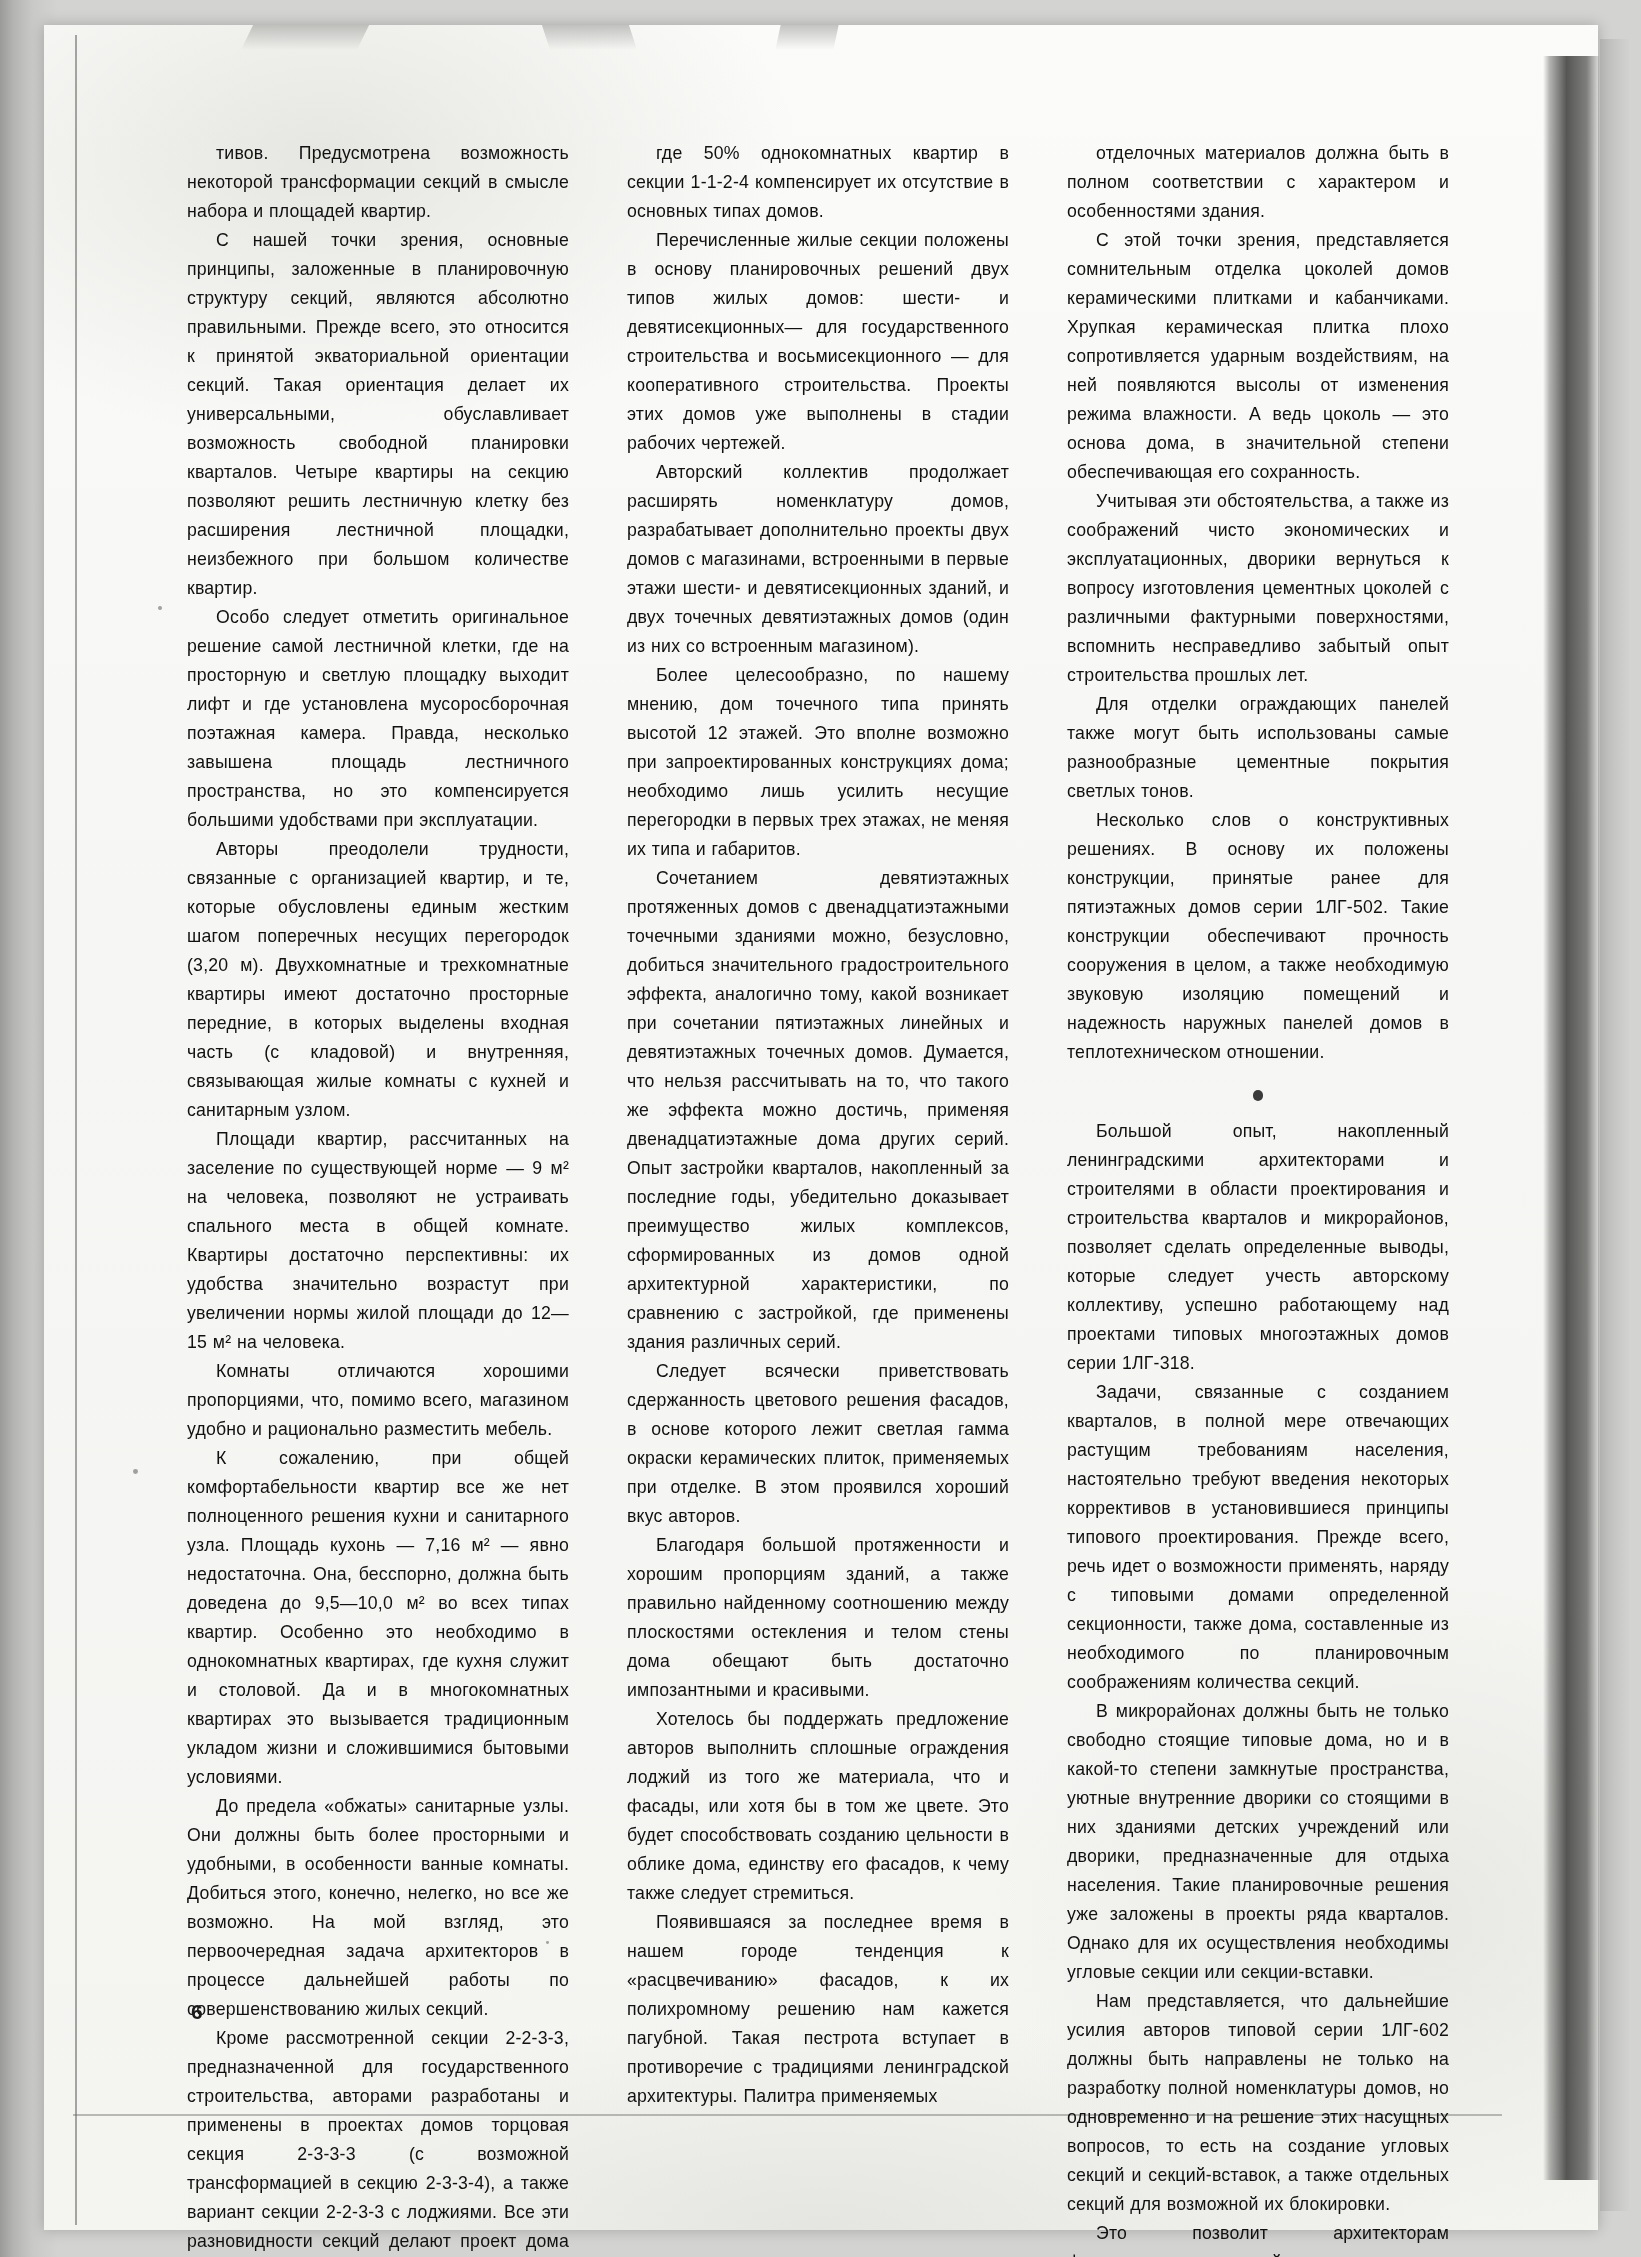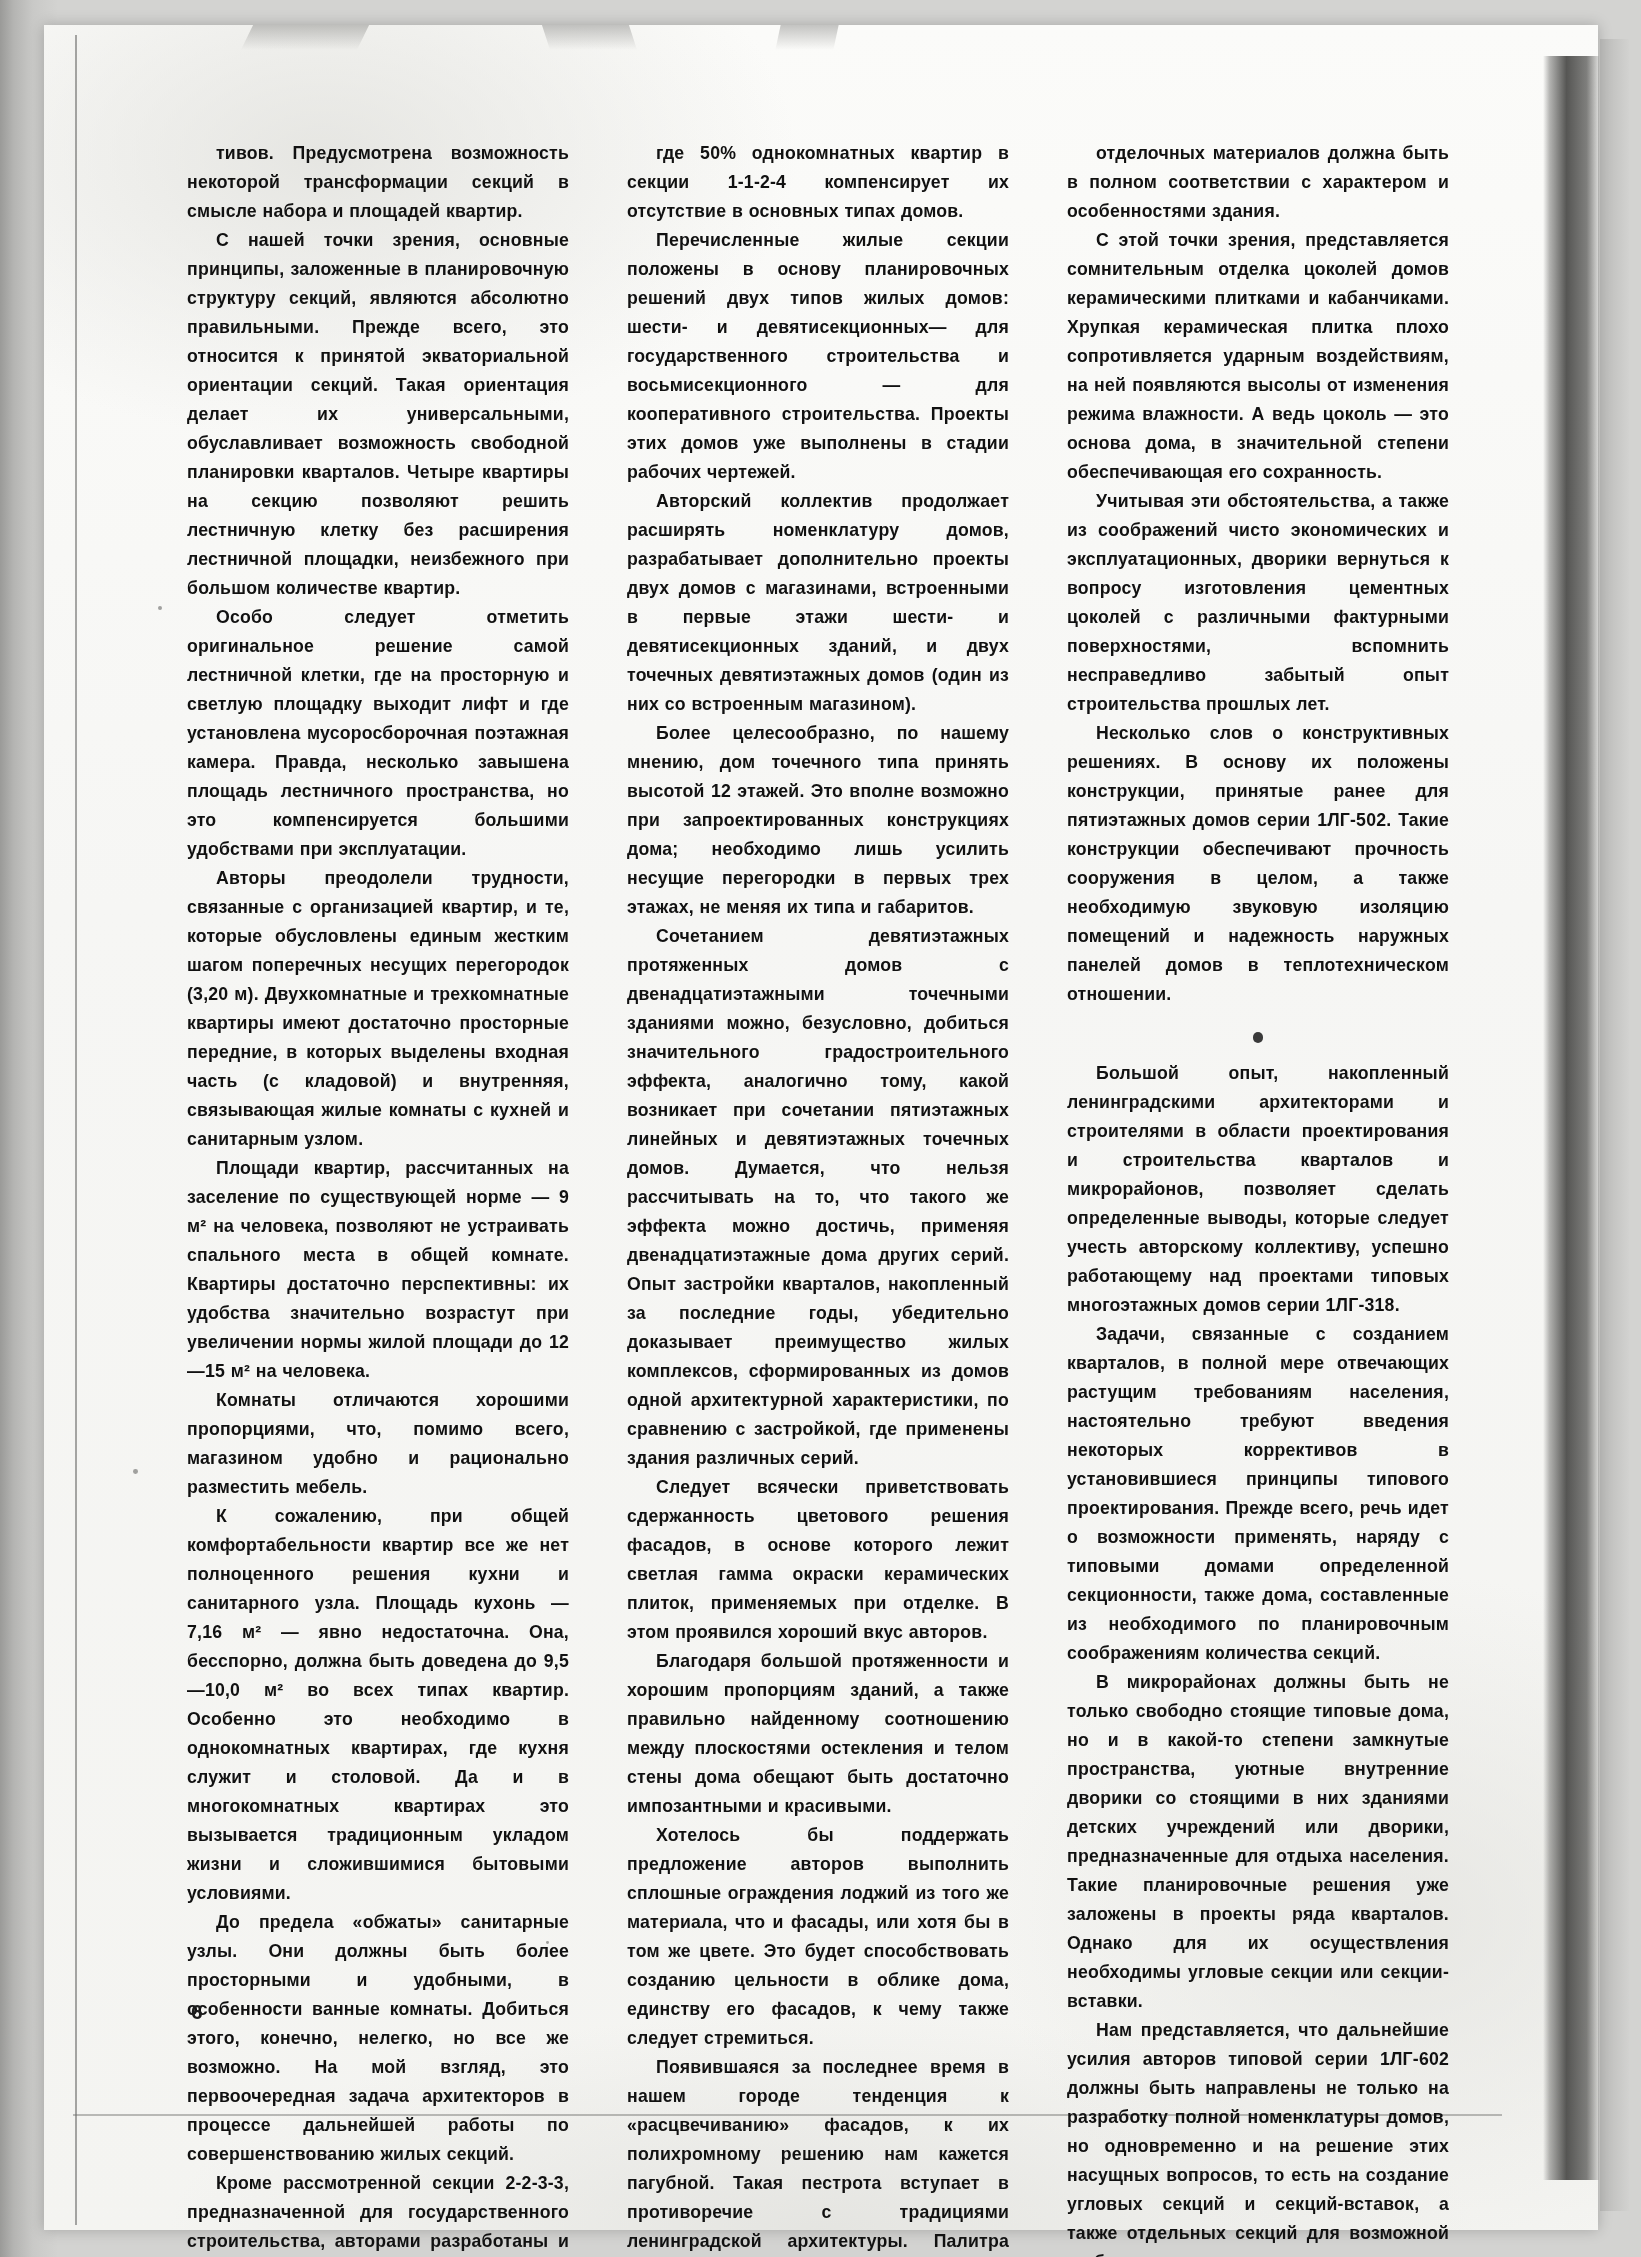--- a/index.html
+++ b/index.html
@@ -117,21 +117,21 @@
     margin: 0;
     text-align: justify;
     text-align-last: left;
     text-justify: inter-word;
     font-size: 17.7px;
     line-height: 29px;
     letter-spacing: 0.2px;
     word-spacing: 0.6px;
     color: #1d1d1d;
     text-indent: 29px;
-    font-weight: 700;
+    font-weight: 400;
     -webkit-font-smoothing: none;
     filter: contrast(1.12);
   }
 
   .separator-dot {
     width: 100%;
     text-align: center;
     line-height: 50px;
     font-size: 25px;
     color: #2a2a2a;
@@ -208,20 +208,21 @@
         <p class="para">Следует всячески приветствовать сдержанность цветового решения фасадов, в основе которого лежит светлая гамма окраски керамических плиток, применяемых при отделке. В этом проявился хороший вкус авторов.</p>
         <p class="para">Благодаря большой протяженности и хорошим пропорциям зданий, а также правильно найденному соотношению между плоскостями остекления и телом стены дома обещают быть достаточно импозантными и красивыми.</p>
         <p class="para">Хотелось бы поддержать предложение авторов выполнить сплошные ограждения лоджий из того же материала, что и фасады, или хотя бы в том же цвете. Это будет способствовать созданию цельности в облике дома, единству его фасадов, к чему также следует стремиться.</p>
         <p class="para">Появившаяся за последнее время в нашем городе тенденция к «расцвечиванию» фасадов, к их полихромному решению нам кажется пагубной. Такая пестрота вступает в противоречие с традициями ленинградской архитектуры. Палитра применяемых</p>
       </div>
 
       <div class="column">
         <p class="para">отделочных материалов должна быть в полном соответствии с характером и особенностями здания.</p>
         <p class="para">С этой точки зрения, представляется сомнительным отделка цоколей домов керамическими плитками и кабанчиками. Хрупкая керамическая плитка плохо сопротивляется ударным воздействиям, на ней появляются высолы от изменения режима влажности. А ведь цоколь — это основа дома, в значительной степени обеспечивающая его сохранность.</p>
         <p class="para">Учитывая эти обстоятельства, а также из соображений чисто экономических и эксплуатационных, дворики вернуться к вопросу изготовления цементных цоколей с различными фактурными поверхностями, вспомнить несправедливо забытый опыт строительства прошлых лет.</p>
+        <p class="para">Для отделки ограждающих панелей также могут быть использованы самые разнообразные цементные покрытия светлых тонов.</p>
         <p class="para">Несколько слов о конструктивных решениях. В основу их положены конструкции, принятые ранее для пятиэтажных домов серии 1ЛГ-502. Такие конструкции обеспечивают прочность сооружения в целом, а также необходимую звуковую изоляцию помещений и надежность наружных панелей домов в теплотехническом отношении.</p>
 
         <div class="separator-dot"><span></span></div>
 
         <p class="para">Большой опыт, накопленный ленинградскими архитекторами и строителями в области проектирования и строительства кварталов и микрорайонов, позволяет сделать определенные выводы, которые следует учесть авторскому коллективу, успешно работающему над проектами типовых многоэтажных домов серии 1ЛГ-318.</p>
         <p class="para">Задачи, связанные с созданием кварталов, в полной мере отвечающих растущим требованиям населения, настоятельно требуют введения некоторых коррективов в установившиеся принципы типового проектирования. Прежде всего, речь идет о возможности применять, наряду с типовыми домами определенной секционности, также дома, составленные из необходимого по планировочным соображениям количества секций.</p>
         <p class="para">В микрорайонах должны быть не только свободно стоящие типовые дома, но и в какой-то степени замкнутые пространства, уютные внутренние дворики со стоящими в них зданиями детских учреждений или дворики, предназначенные для отдыха населения. Такие планировочные решения уже заложены в проекты ряда кварталов. Однако для их осуществления необходимы угловые секции или секции-вставки.</p>
         <p class="para">Нам представляется, что дальнейшие усилия авторов типовой серии 1ЛГ-602 должны быть направлены не только на разработку полной номенклатуры домов, но одновременно и на решение этих насущных вопросов, то есть на создание угловых секций и секций-вставок, а также отдельных секций для возможной их блокировки.</p>
         <p class="para">Это позволит архитекторам формировать микрорайоны и кварталы, более полно удовлетворяющие современным требованиям.</p>
       </div>

